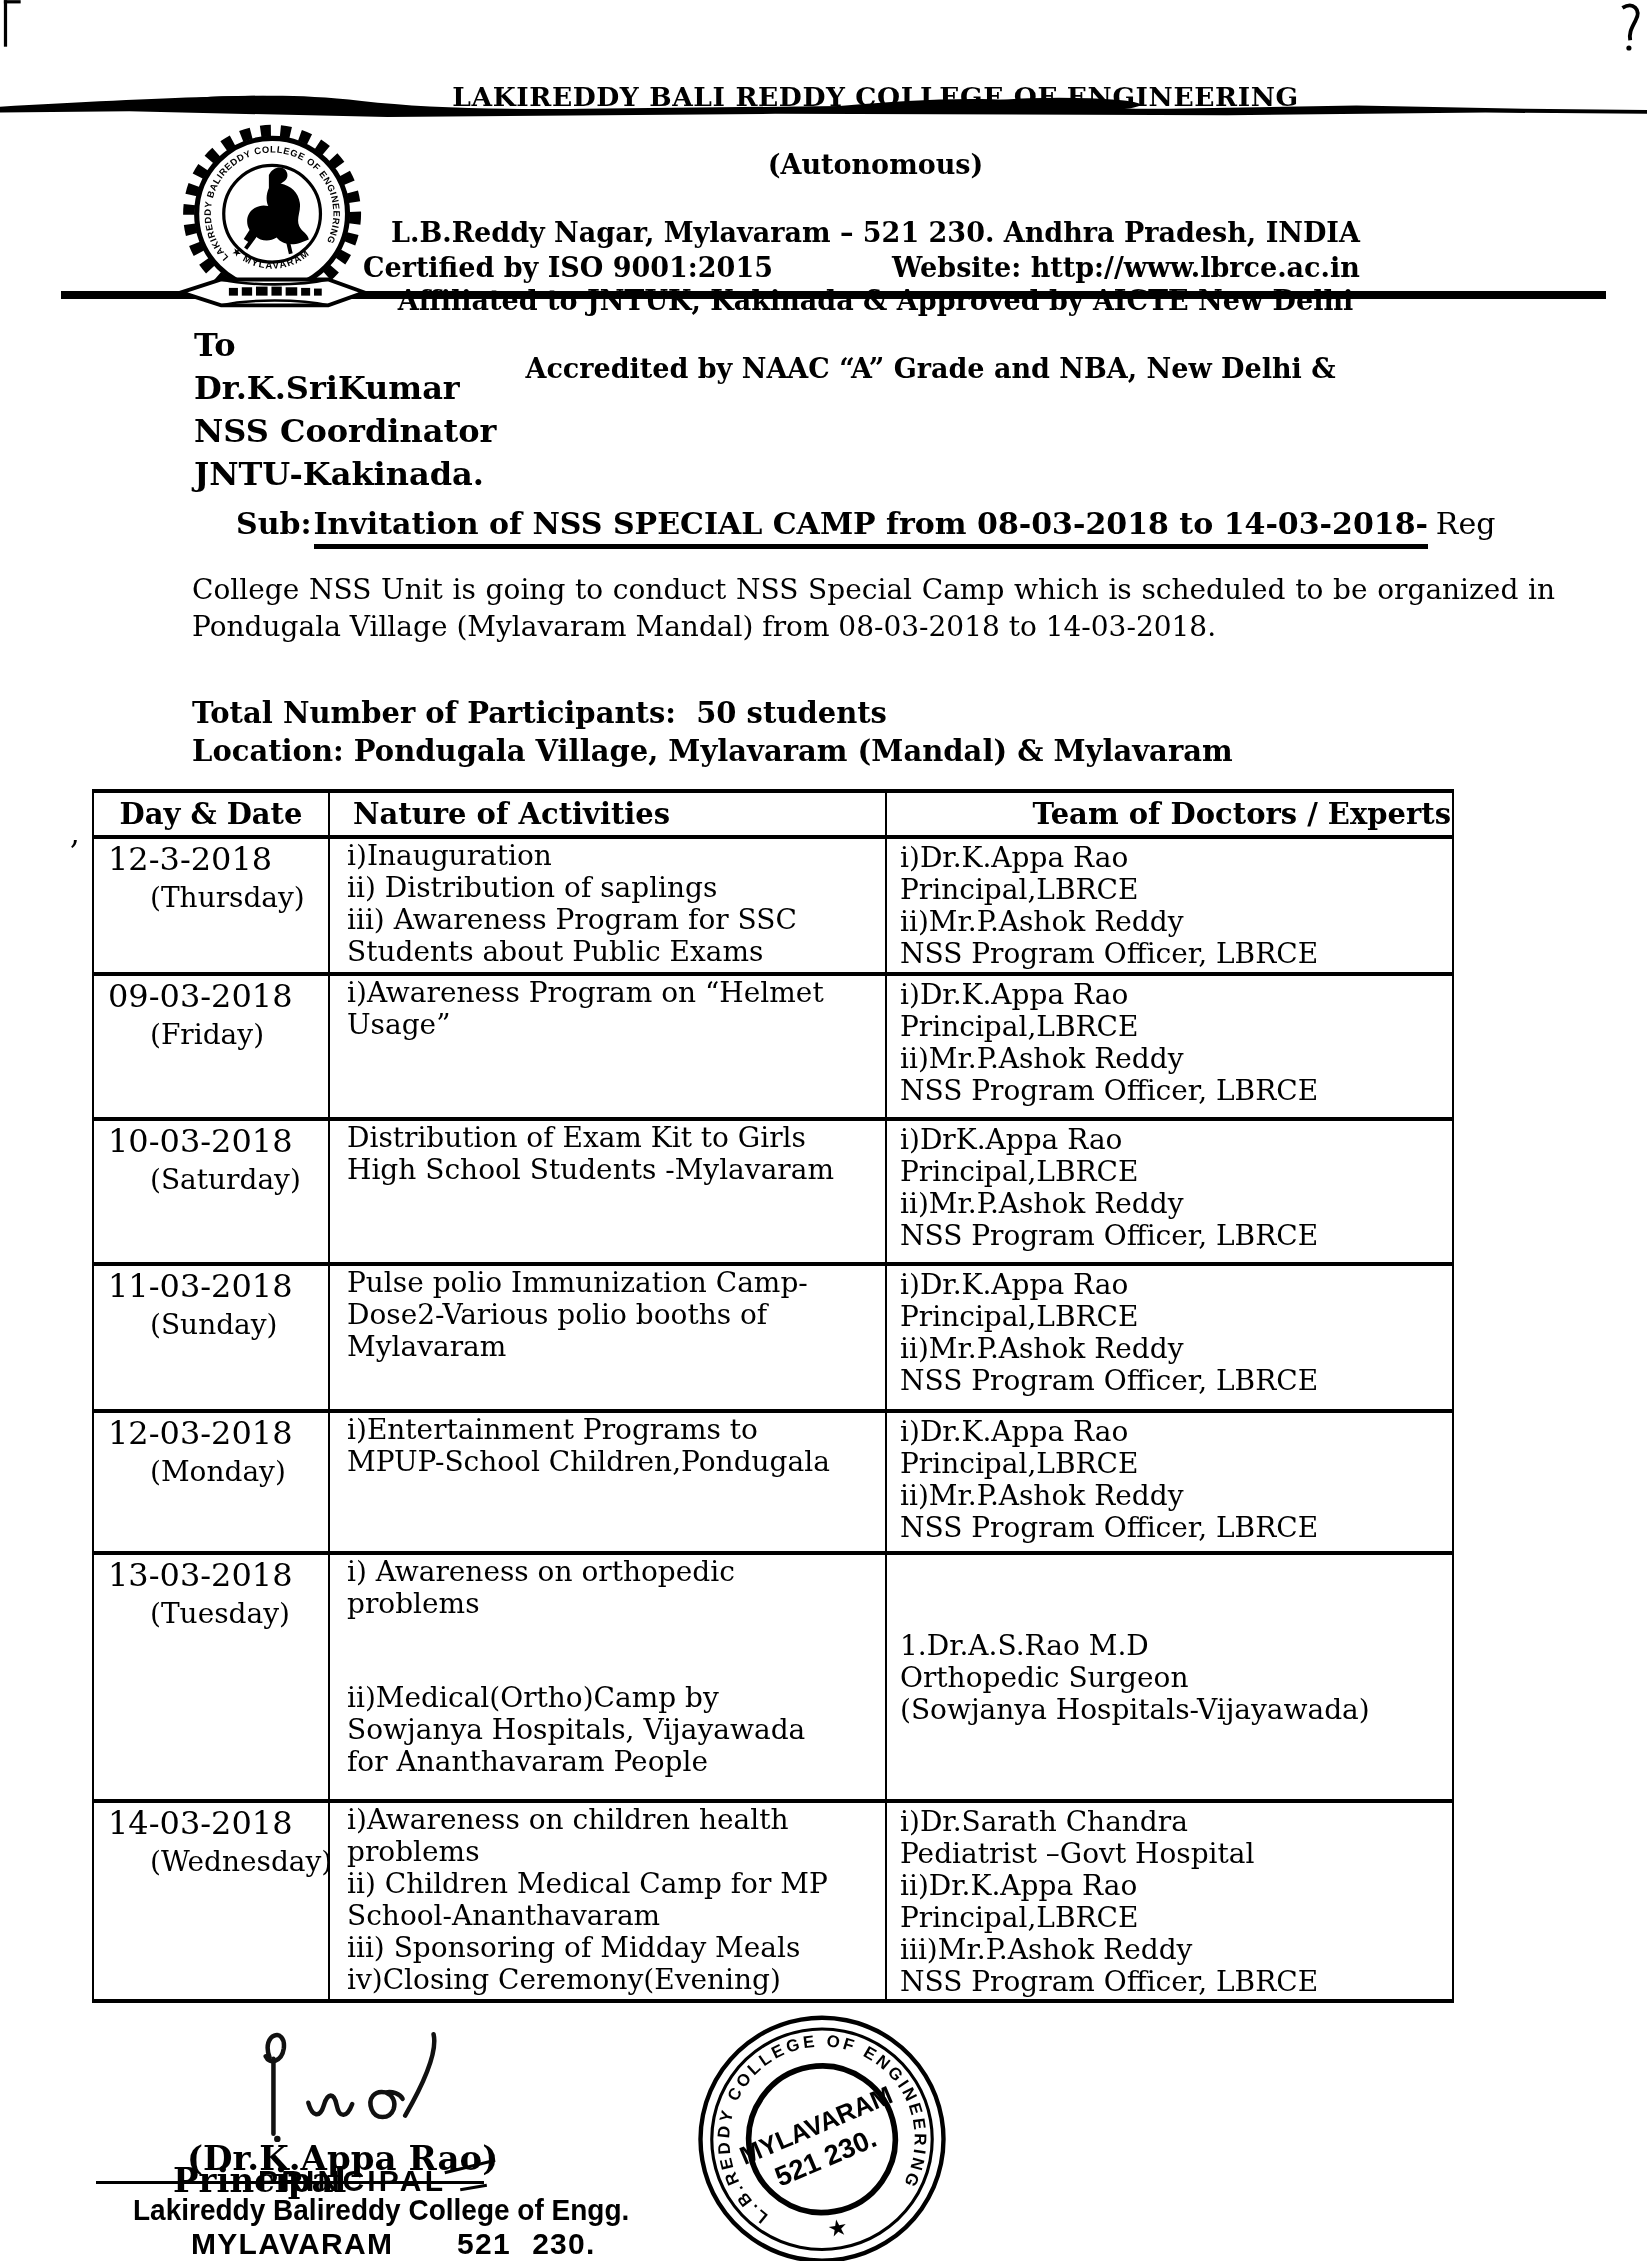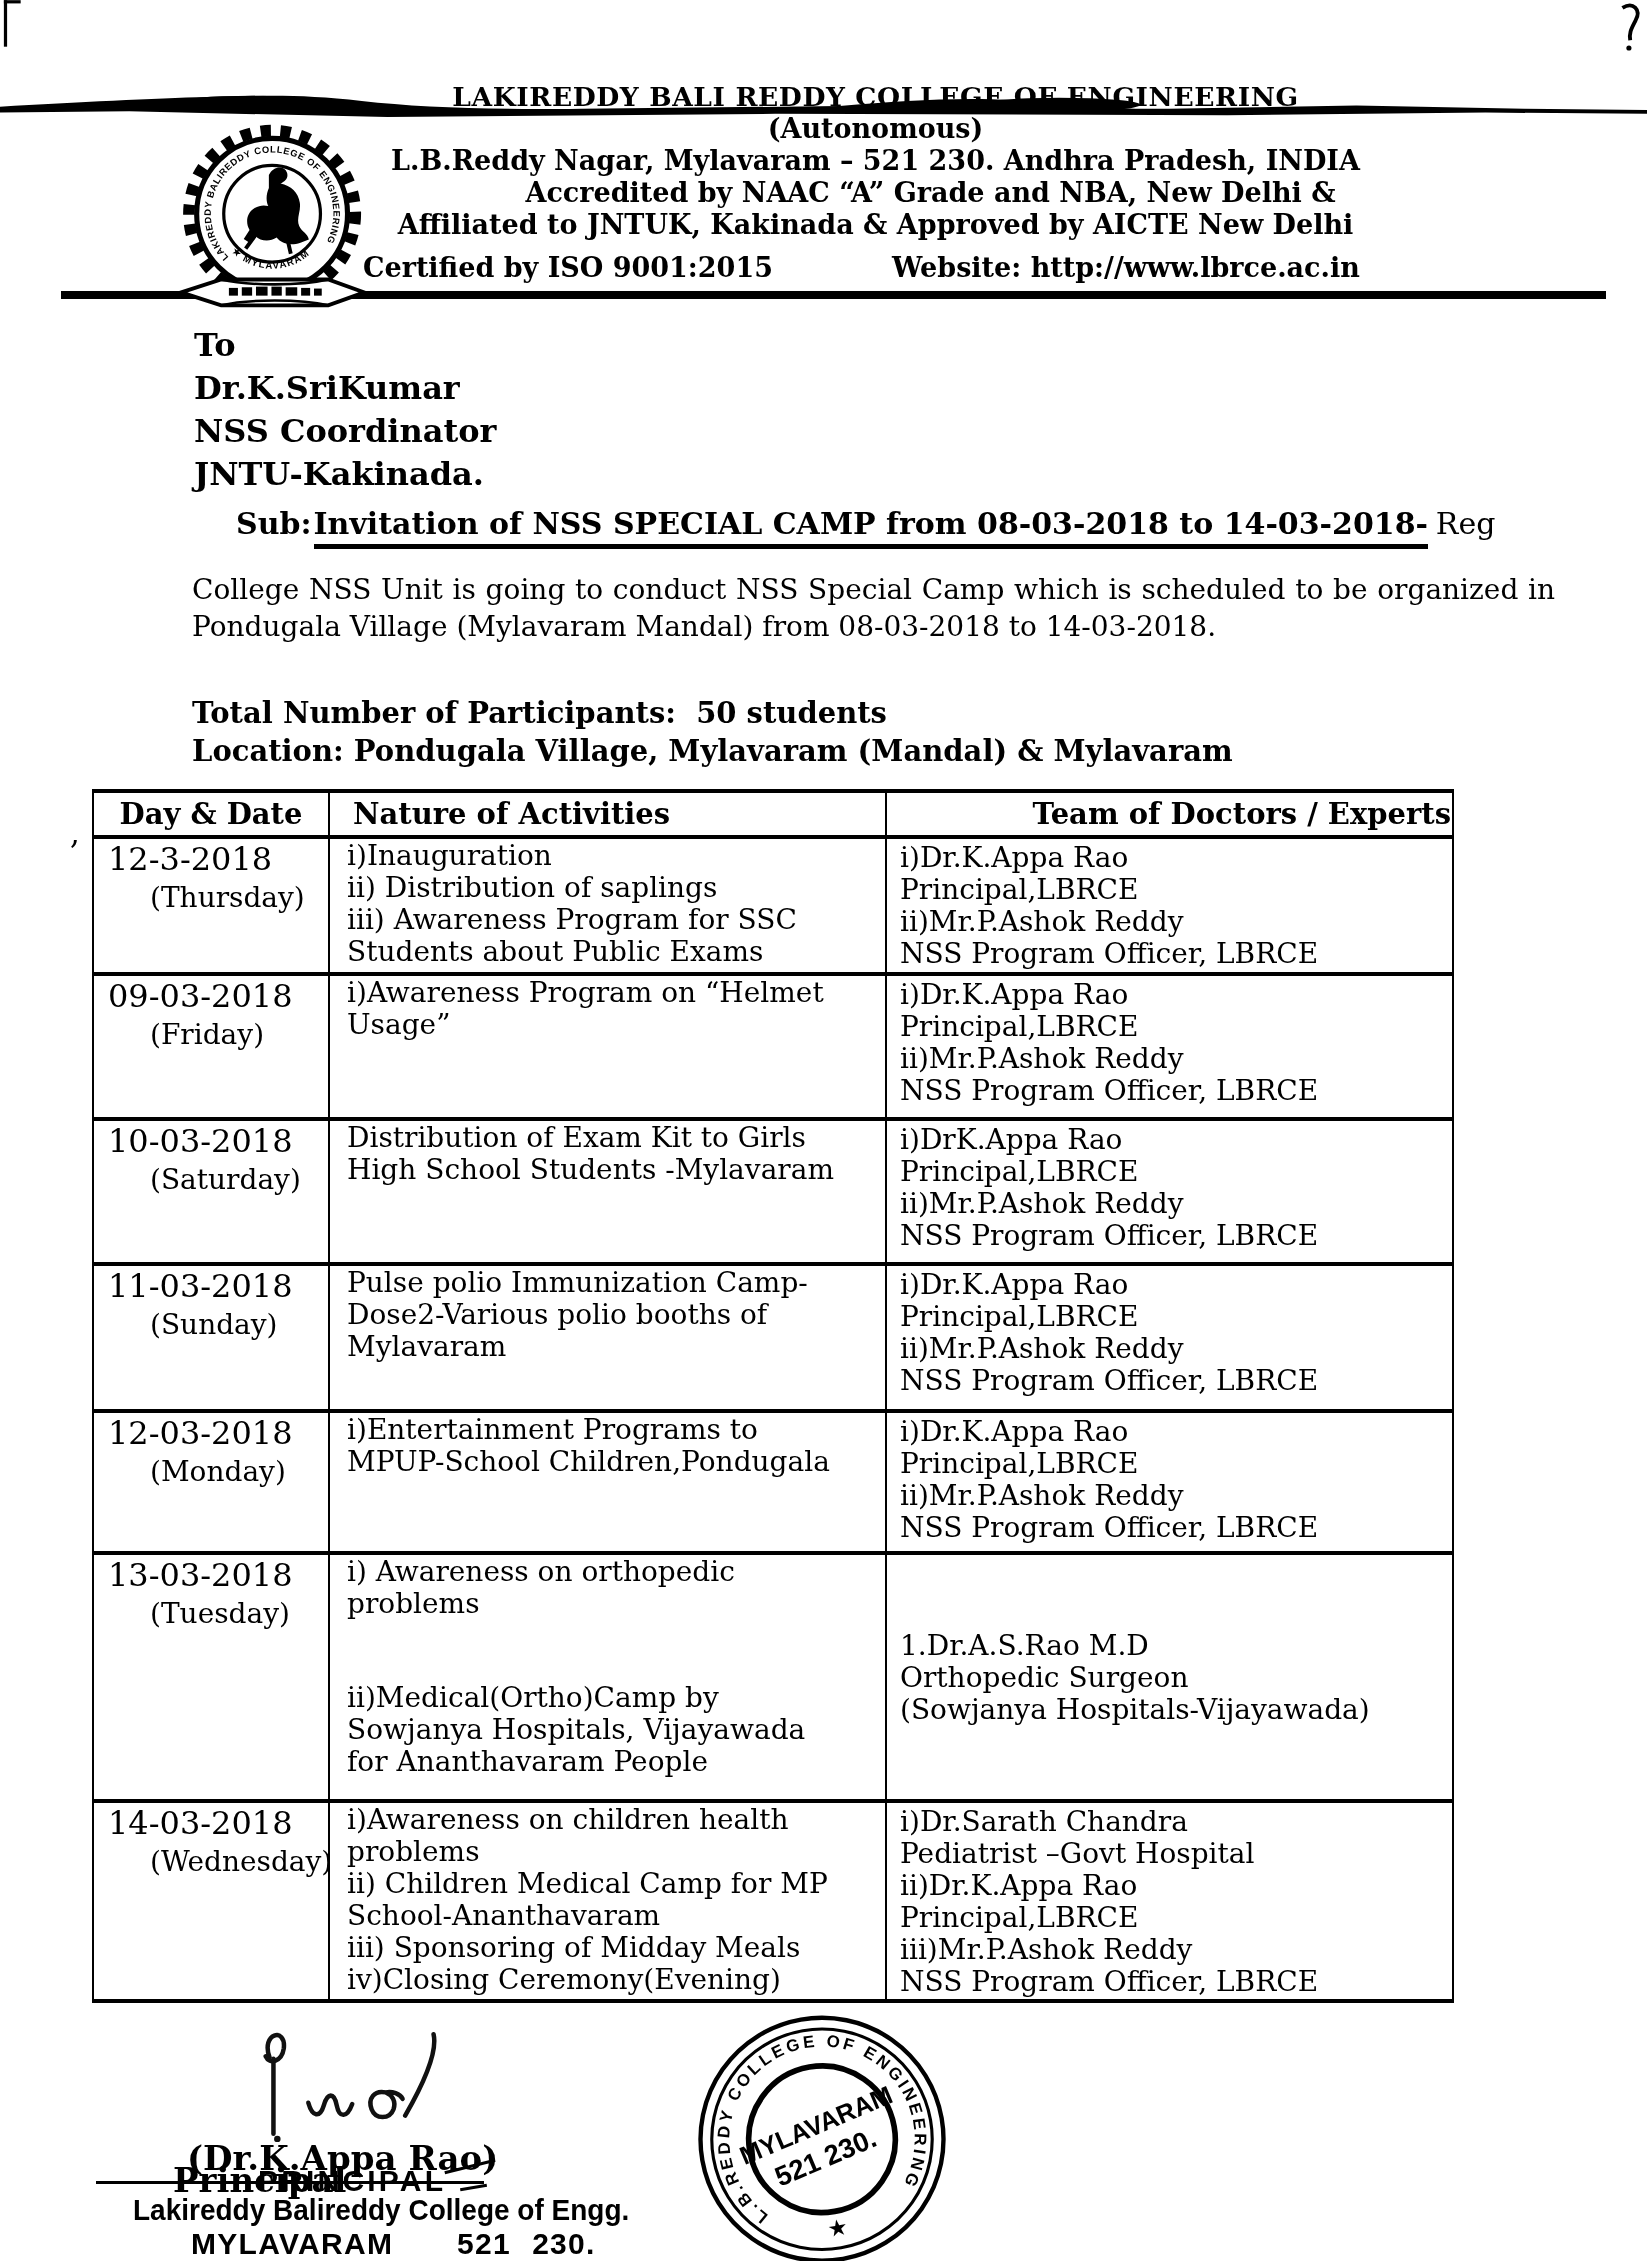--- a/index.html
+++ b/index.html
@@ -4,21 +4,21 @@
 <style>
   html,body{margin:0;padding:0;background:#888;}
   #page{position:relative;width:1647px;height:2261px;background:#fff;overflow:hidden;
         font-family:"DejaVu Serif", serif;color:#000;padding-left:20px;}
   .abs{position:absolute;}
   svg text{font-family:"Liberation Sans", sans-serif;}
 
   
   .letterhead{left:278px;top:81px;width:1195px;text-align:center;font-weight:bold;line-height:32px;}
   .lh-name{font-size:26.5px;letter-spacing:0.6px;}
-  .lh-sub{font-size:27px;}
+  .lh-sub{font-size:27px;margin-top:36px;}
   .lh-accred{padding-left:110px;}
   .lh-line6{left:363px;top:252px;display:flex;gap:119px;font-weight:bold;font-size:27px;}
   .rule{left:61px;top:291px;width:1545px;height:8.4px;background:#000;}
 
   
   .recipient{left:194px;top:324px;font-size:32px;font-weight:bold;line-height:43px;}
   .subject{left:236px;top:506px;font-size:30px;white-space:nowrap;}
   .subject .lbl{font-weight:bold;margin-right:2px;}
   .subject .u{font-weight:bold;border-bottom:5.2px solid #000;padding-bottom:3.2px;}
   .subject .sfx{margin-left:7.8px;}
@@ -70,22 +70,22 @@
     <rect x="6" y="0" width="5" height="72" fill="#000"></rect>
     <rect x="6" y="0" width="26" height="5" fill="#000"></rect>
     <path d="M2512,12 c16,-10 30,2 20,20 c-6,12 -10,18 -8,30" stroke="#000" stroke-width="6" fill="none"></path>
     <circle cx="2522" cy="74" r="4" fill="#000"></circle>
   </svg>
 
   <div class="abs letterhead">
     <div class="lh-name">LAKIREDDY BALI REDDY COLLEGE OF ENGINEERING</div>
     <div class="lh-sub">(Autonomous)</div>
     <div class="lh-sub">L.B.Reddy Nagar, Mylavaram – 521 230. Andhra Pradesh, INDIA</div>
+    <div class="lh-sub">Affiliated to JNTUK, Kakinada &amp; Approved by AICTE New Delhi</div>
     <div class="lh-sub lh-accred">Accredited by NAAC “A” Grade  and NBA, New Delhi &amp;</div>
-    <div class="lh-sub">Affiliated to JNTUK, Kakinada &amp; Approved by AICTE New Delhi</div>
   </div>
   <div class="abs lh-line6">
     <span>Certified by ISO 9001:2015</span>
     <span>Website: http://www.lbrce.ac.in</span>
   </div>
 
   <div class="abs rule"></div>
 
   <svg class="abs" style="left:167px;top:118px;" width="216" height="207" viewBox="0 0 335 320">
     <circle cx="163" cy="148" r="129" fill="none" stroke="#000" stroke-width="18" stroke-dasharray="16 15"></circle>

